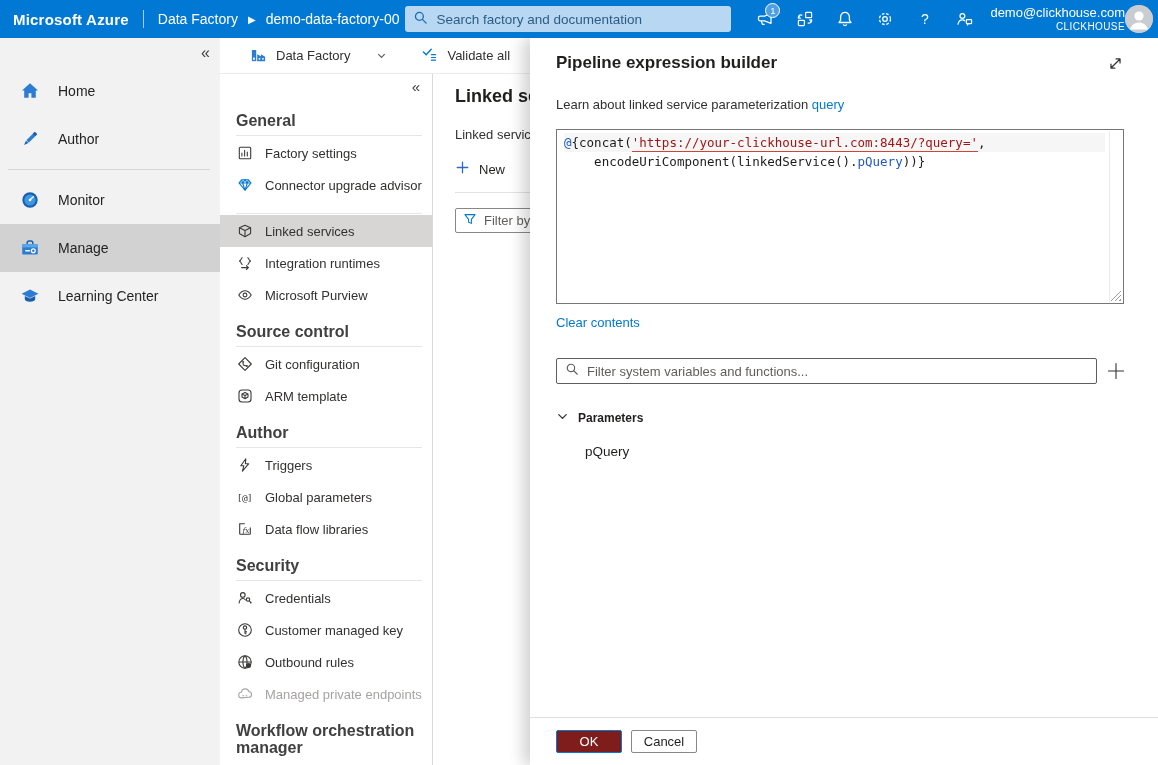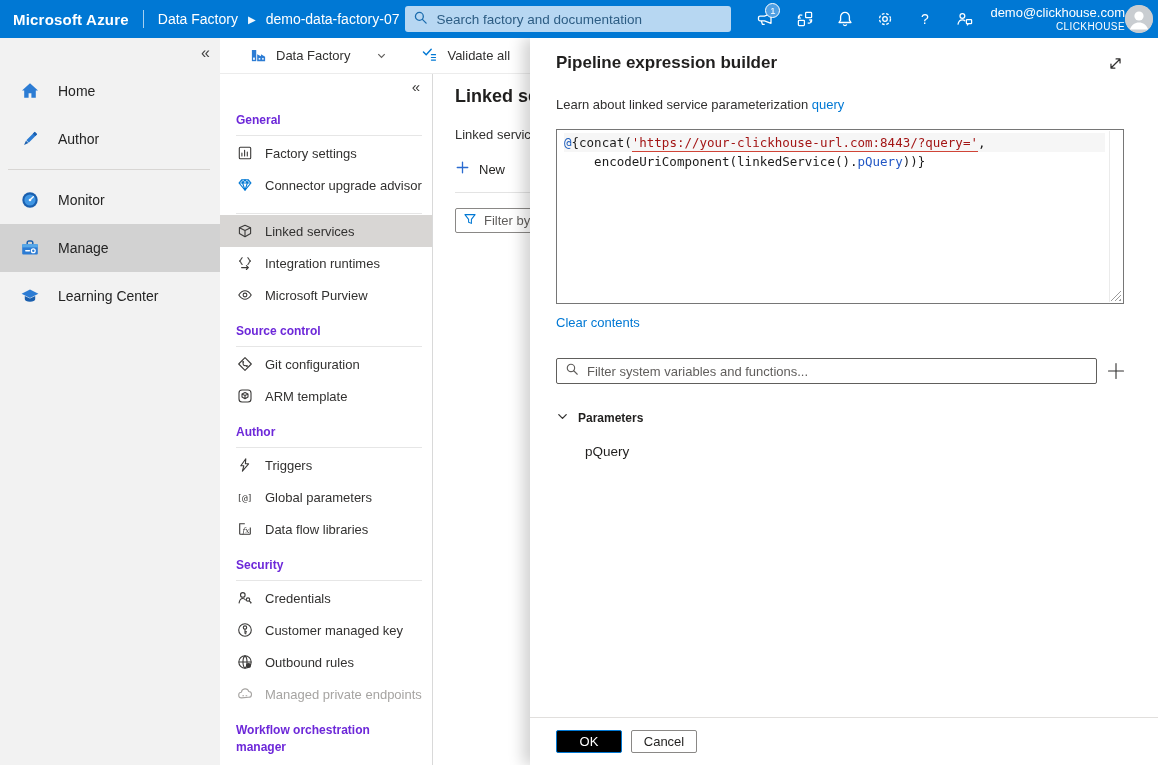--- a/index.html
+++ b/index.html
@@ -55,21 +55,21 @@
   .export-btn { margin-left:26px; display:flex; cursor:pointer; }
 
   .workspace-body { position:absolute; top:36px; left:0; right:0; bottom:0; display:flex; }
 
   
   .sidebar2 { width:213px; flex:none; border-right:1px solid #d9d9d9; position:relative;
     overflow:hidden; padding-top:4px; }
   .sb2-collapse { display:block; text-align:right; padding-right:12px; font-size:15px;
     color:#3b3a39; cursor:pointer; height:22px; }
   .sb-section { margin-top:12px; }
-  .sb-header { font-size:12px; font-weight:700; color:#6d28d9; padding:0 14px 0 16px; line-height:17px; }
+  .sb-header { font-size:16px; font-weight:700; color:#404040; padding:0 14px 0 16px; line-height:17px; }
   .sb-hr { border-top:1px solid #e6e6e6; margin:6px 10px 1px 16px; }
   .sb-item { height:32px; display:flex; align-items:center; padding-left:16px; gap:12px;
     color:#323130; cursor:pointer; }
   .sb-item.selected { background:#d8d6d4; }
   .sb-item.disabled { color:#a6a4a2; cursor:default; }
   .sb-item.accent .sb-ic { color:#0078d4; }
   .sb-ic { width:17px; display:flex; justify-content:center; color:#3b3a39; }
   .sb-item.disabled .sb-ic { color:#a6a4a2; }
   .sb-label { font-size:13px; white-space:nowrap; }
   .txt-ic { font-family:"DejaVu Sans Mono", monospace; font-size:9.5px; letter-spacing:-.5px; }
@@ -123,32 +123,32 @@
     cursor:pointer; }
 
   .params-header { margin-top:25px; display:flex; align-items:center; gap:9px; cursor:pointer; }
   .params-title { font-size:12px; font-weight:700; color:#201f1e; }
   .param-item { margin-top:17px; padding-left:29px; font-size:13.5px; color:#201f1e; cursor:pointer; }
 
   .panel-footer { position:absolute; left:0; right:0; bottom:0; height:48px; background:#fff;
     border-top:1px solid #e1dfdd; display:flex; align-items:center; padding-left:26px; gap:9px; }
   .btn { height:23px; min-width:66px; font-size:13px; border-radius:2px; cursor:pointer;
     font-family:inherit; }
-  .btn-primary { background:#000000; color:#fff; border:1px solid #0078d4; }
+  .btn-primary { background:#7f1d1d; color:#fff; border:1px solid #0078d4; }
   .btn-secondary { background:#fff; color:#201f1e; border:1px solid #8a8886; }
 </style>
 </head>
 <body>
 
 <div class="topbar">
   <span class="brand">Microsoft Azure</span>
   <span class="tb-sep"></span>
   <span class="tb-product">Data Factory</span>
   <span class="tb-caret">▶</span>
-  <span class="tb-factory">demo-data-factory-07</span>
+  <span class="tb-factory">demo-data-factory-00</span>
   <div class="tb-search">
     <span><svg viewBox="0 0 16 16" width="15" height="15" fill="none" stroke="#1a6cae" stroke-width="1.4" stroke-linecap="round">
           <circle cx="6.8" cy="6.8" r="4.2"></circle>
           <path d="M10 10l4 4"></path>
         </svg></span>
     <input type="text" placeholder="Search factory and documentation" style="">
   </div>
   <div class="tb-icons">
       <span class="tb-icon">
         <svg viewBox="0 0 18 18" width="18" height="18" fill="none" stroke="#fff" stroke-width="1.3" stroke-linejoin="round">

